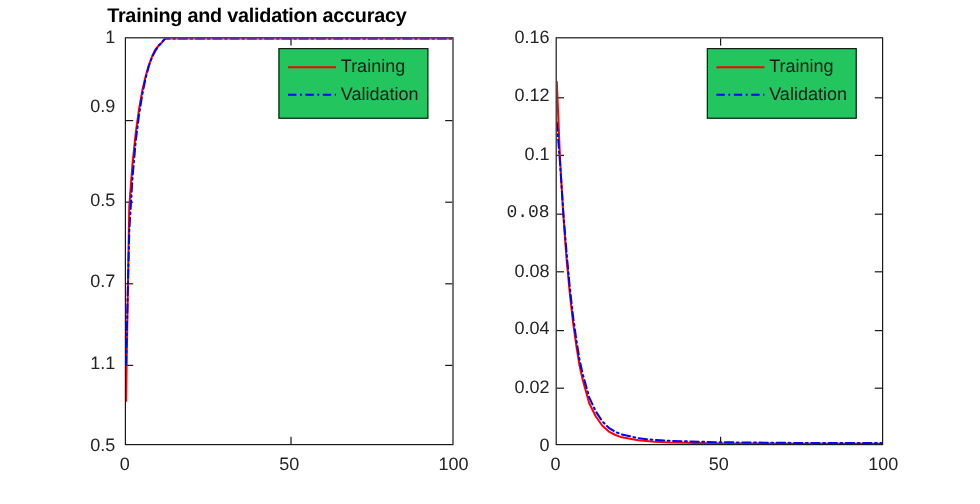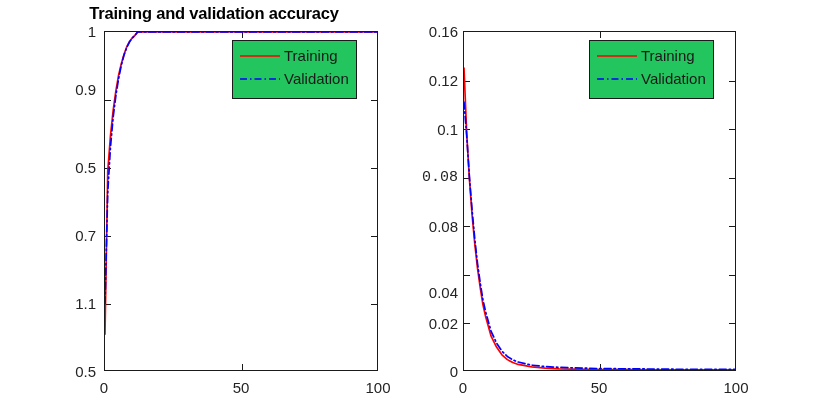--- a/index.html
+++ b/index.html
@@ -175,21 +175,21 @@
     </div>
   </div>
 
   <div class="panel right">
 
     <div class="tick-label ytick-label" style="left:0px; top:31px;  width:50px;">0.16</div>
     <div class="tick-label ytick-label" style="left:0px; top:80px;  width:50px;">0.12</div>
     <div class="tick-label ytick-label" style="left:0px; top:129px; width:50px;">0.1</div>
     <div class="tick-label ytick-label" style="left:0px; top:177px; width:50px;font-family:Liberation Mono, monospace;">0.08</div>
     <div class="tick-label ytick-label" style="left:0px; top:226px; width:50px;">0.08</div>
-    <div class="tick-label ytick-label" style="left:0px; top:292px; width:50px;">0.04</div>
+    <div class="tick-label ytick-label" style="left:0px; top:274px; width:50px;">0.04</div>
     <div class="tick-label ytick-label" style="left:0px; top:323px; width:50px;">0.02</div>
     <div class="tick-label ytick-label" style="left:0px; top:371px; width:50px;">0</div>
 
     <div class="tick-label xtick-label" style="left:55px;  top:379px;">0</div>
     <div class="tick-label xtick-label" style="left:191px; top:379px;">50</div>
     <div class="tick-label xtick-label" style="left:328px; top:379px;">100</div>
 
     <div class="axes right-axes">
       <div class="tickmark y" style="left:0;  top:48.6px;"></div>
       <div class="tickmark y" style="left:0;  top:97.1px;"></div>

